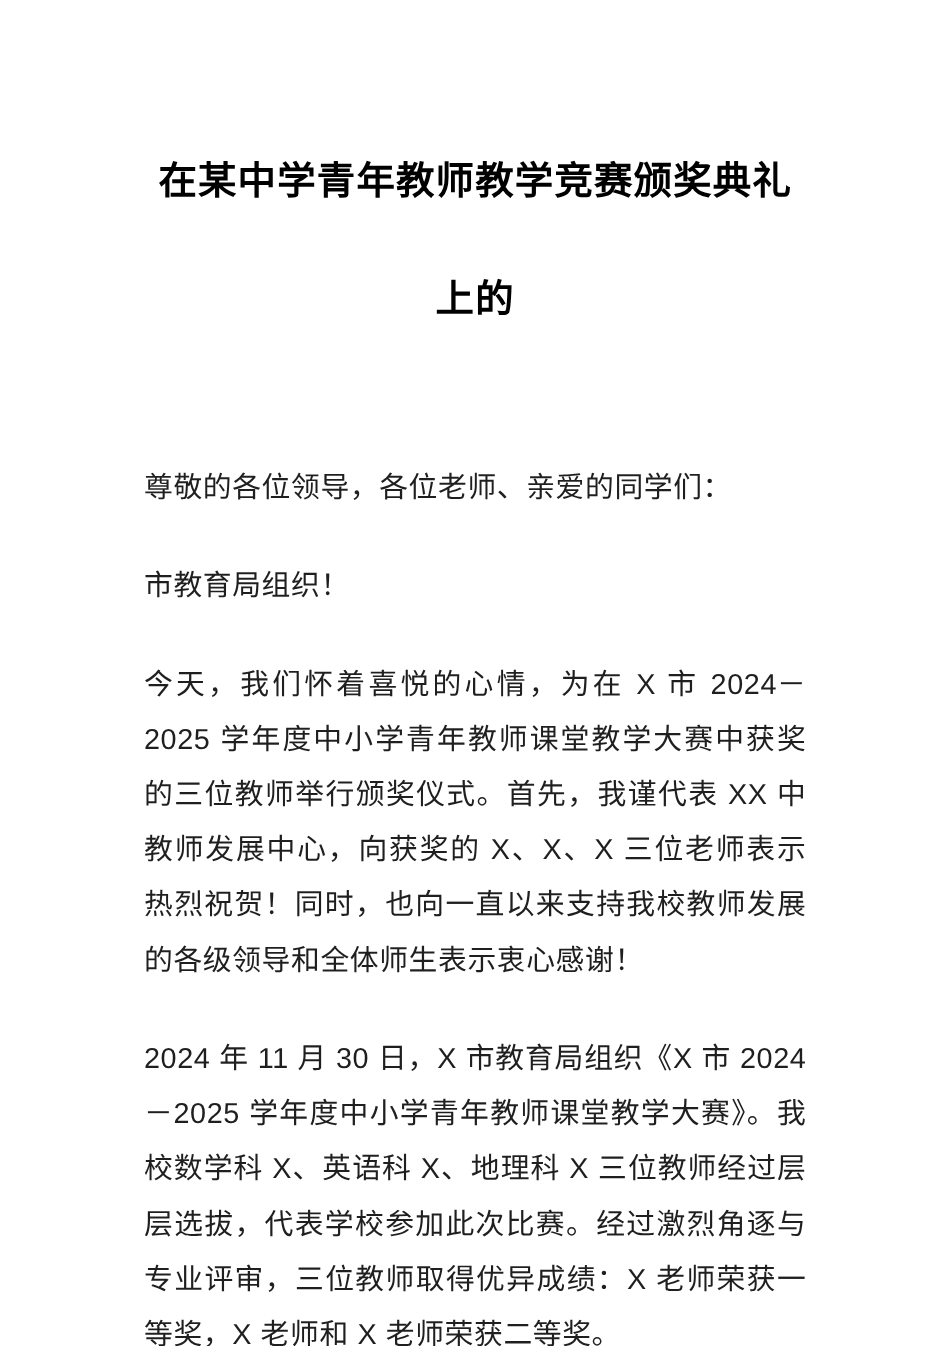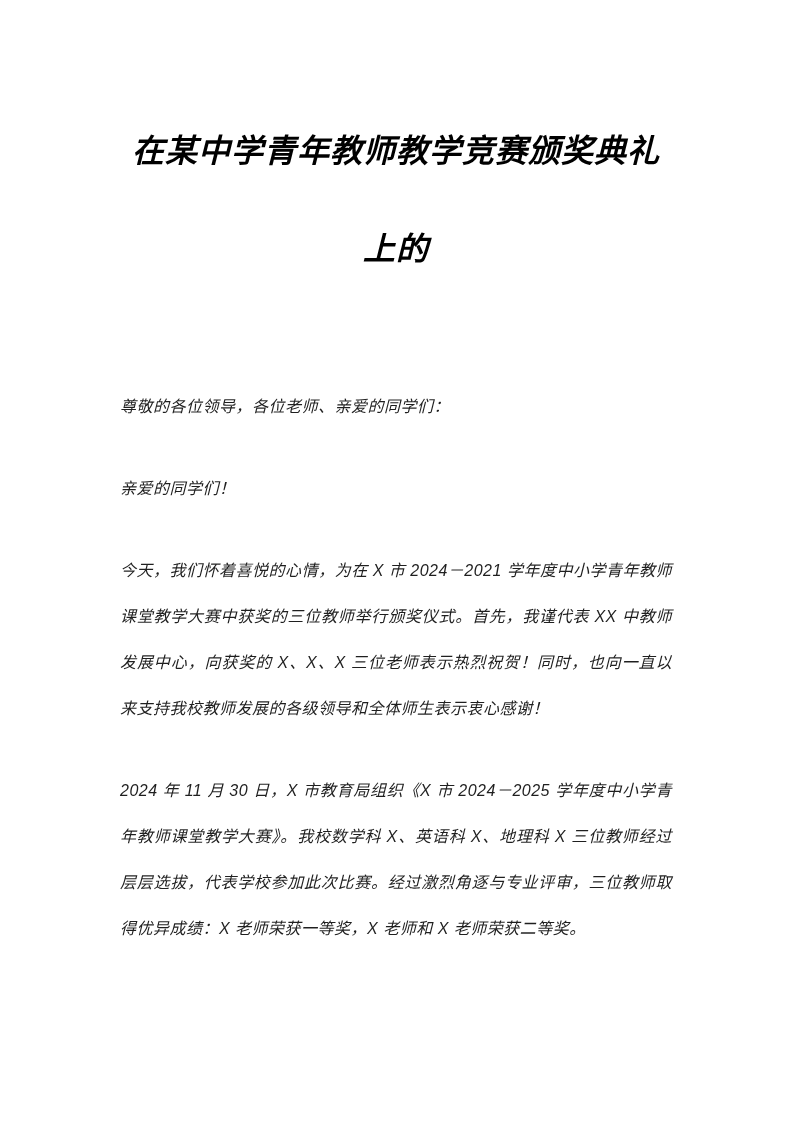--- a/index.html
+++ b/index.html
@@ -10,52 +10,51 @@
   *{margin:0;padding:0;box-sizing:border-box;}
   html,body{background:var(--bg);}
   .page{
     position:relative;
     width:793px;
     height:1122px;
     margin:0 auto;
     background:var(--bg);
     overflow:hidden;
     font-family:"Liberation Sans","DejaVu Sans",sans-serif;
-    font-style:italic;
   }
   .doc{
     padding:102px 121px 0 120px;
   }
   .doc-title{
     color:var(--title);
     font-size:32px;
     font-weight:700;
     line-height:98px;
     text-align:center;
     letter-spacing:1px;
     margin:0 0 86px 0;
   }
   .doc-title .title-line{display:block;}
   .doc-body p{
     color:var(--text);
-    font-size:16px;
+    font-size:24px;
     line-height:46px;
     text-align:justify;
     letter-spacing:0.5px;
     margin:0 0 36px 0;
   }
 </style>
 </head>
 <body>
 
 <div class="page">
   <div class="doc">
     <h1 class="doc-title">
       <span class="title-line">在某中学青年教师教学竞赛颁奖典礼上的</span>
     </h1>
     <div class="doc-body">
       <p>尊敬的各位领导，各位老师、亲爱的同学们：</p>
-      <p>亲爱的同学们！</p>
-      <p>今天，我们怀着喜悦的心情，为在 X 市 2024－2021 学年度中小学青年教师课堂教学大赛中获奖的三位教师举行颁奖仪式。首先，我谨代表 XX 中教师发展中心，向获奖的 X、X、X 三位老师表示热烈祝贺！同时，也向一直以来支持我校教师发展的各级领导和全体师生表示衷心感谢！</p>
+      <p>市教育局组织！</p>
+      <p>今天，我们怀着喜悦的心情，为在 X 市 2024－2025 学年度中小学青年教师课堂教学大赛中获奖的三位教师举行颁奖仪式。首先，我谨代表 XX 中教师发展中心，向获奖的 X、X、X 三位老师表示热烈祝贺！同时，也向一直以来支持我校教师发展的各级领导和全体师生表示衷心感谢！</p>
       <p>2024 年 11 月 30 日，X 市教育局组织《X 市 2024－2025 学年度中小学青年教师课堂教学大赛》。我校数学科 X、英语科 X、地理科 X 三位教师经过层层选拔，代表学校参加此次比赛。经过激烈角逐与专业评审，三位教师取得优异成绩：X 老师荣获一等奖，X 老师和 X 老师荣获二等奖。</p>
     </div>
   </div>
 </div>
 
 </body></html>

